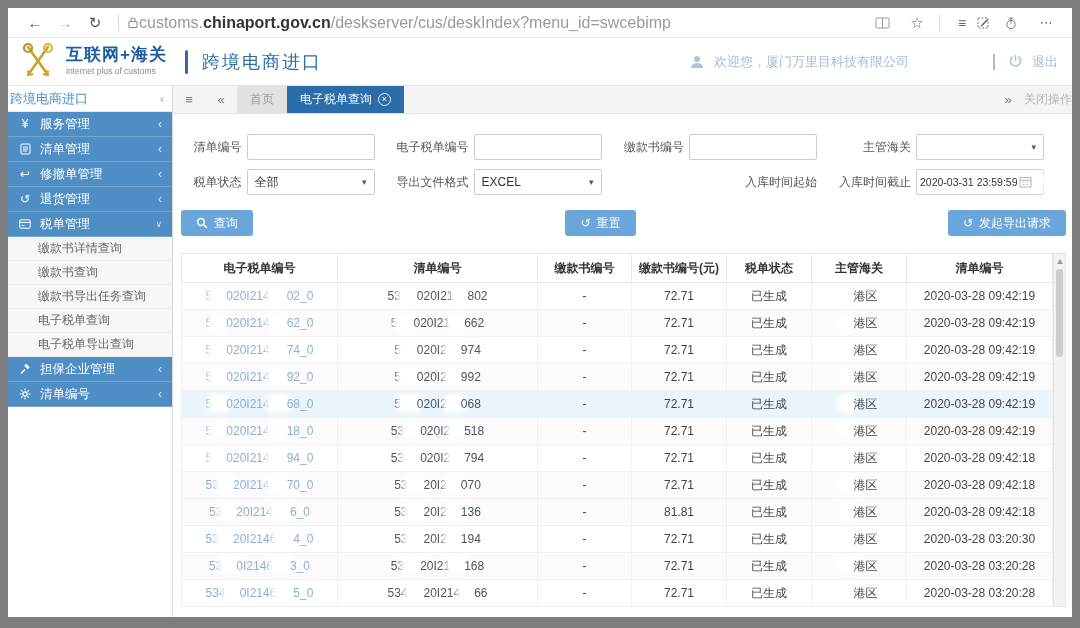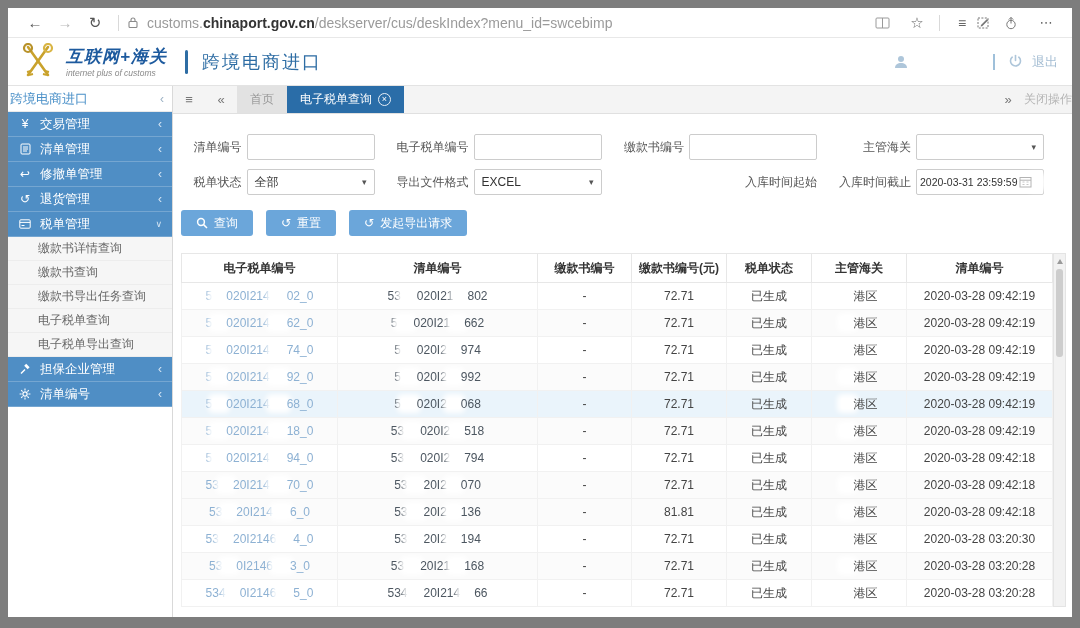--- a/index.html
+++ b/index.html
@@ -6,29 +6,29 @@
   html,body { width:1080px; height:628px; overflow:hidden; }
   body { font-family:"Liberation Sans","DejaVu Sans",sans-serif; background:#7d7d7d; }
   .frame { width:1080px; height:628px; padding:8px 8px 11px 8px; background:#7d7d7d; }
   .window { width:100%; height:100%; background:#fff; display:flex; flex-direction:column; overflow:hidden; }
 
   
   .chrome { height:30px; flex:0 0 30px; background:#fff; border-bottom:1px solid #e8e8e8;
             display:flex; align-items:center; padding:0 12px; gap:0; color:#666; }
   .navbtn { width:30px; text-align:center; font-size:15px; color:#555; }
   .vdiv { width:1px; height:16px; background:#d9d9d9; margin:0 8px; }
-  .urltext { font-size:14px; color:#9a9a9a; margin-left:8px; white-space:nowrap; }
+  .urltext { font-size:16px; color:#9a9a9a; margin-left:0; white-space:nowrap; }
   .urltext b { color:#333; font-weight:bold; }
   .chrome .spacer { flex:1; }
   .chromeicon { width:28px; text-align:center; font-size:13px; color:#666; }
 
   
   .appheader { height:48px; flex:0 0 48px; background:#fff; border-bottom:1px solid #e3e3e3;
                display:flex; align-items:center; padding:0 14px 0 10px; }
-  .logo { display:flex; align-items:center; gap:8px;font-style:italic; }
+  .logo { display:flex; align-items:flex-start; gap:8px; }
   .logotxt .t1 { font-size:17px; font-weight:bold; color:#1d5a9e; letter-spacing:1px; }
   .logotxt .t2 { font-size:8.5px; color:#8a8a8a; }
   .hdivider { width:3px; height:24px; background:#2e6da4; margin:0 14px 0 18px; border-radius:2px; }
   .apptitle { font-size:18px; color:#2e6da4; letter-spacing:2px; }
   .hright { margin-left:auto; display:flex; align-items:center; gap:9px; color:#a4bdd3; font-size:13px; }
   .hright .bar { width:2px; height:16px; background:#9fc0da; margin:0 4px; }
 
   
   .bodyrow { flex:1; display:flex; min-height:0; }
 
@@ -65,21 +65,21 @@
   .formgrid { display:grid; grid-template-columns:repeat(4,1fr); row-gap:9px; }
   .fcell { display:flex; align-items:center; justify-content:flex-end; gap:5px; padding-right:22px; }
   .flabel { font-size:12px; color:#555; white-space:nowrap; }
   .fbox { width:128px; height:26px; border:1px solid #ccc; border-radius:2px; background:#fff;
           display:flex; align-items:center; font-size:12px; color:#333; }
   .fbox.sel { justify-content:space-between; padding:0 7px; }
   .fbox.sel .caret { color:#555; font-size:9px; }
   .fbox.date { font-size:10.5px; padding:0 1px 0 3px; color:#333; position:relative; white-space:nowrap; }
   .calicon { margin-left:1px; opacity:.75; }
 
-  .btnrow { display:flex; justify-content:flex-start; gap:13px; margin:15px 0 0 0; }
+  .btnrow { display:flex; justify-content:space-between; gap:13px; margin:15px 0 0 0; }
   .btn { height:26px; background:#6ba6da; color:#fff; border:none; border-radius:3px;
          padding:0 15px; display:flex; align-items:center; gap:6px; font-size:12px; cursor:pointer;
          font-family:"Liberation Sans","DejaVu Sans",sans-serif; }
   .btn .bicon { font-size:12px; display:inline-flex; }
 
   
   .tablewrap { position:relative; margin-top:17px; padding-right:13px; }
   table { width:100%; border-collapse:collapse; table-layout:fixed; }
   th { height:29px; font-size:12px; color:#333; font-weight:bold; background:#fff;
        border:1px solid #e7e7e7; text-align:center; }
@@ -165,20 +165,21 @@
       </div>
       <span class="hdivider"></span>
       <span class="apptitle">跨境电商进口</span>
       <div class="hright">
         <span class="ic-svg">
           <svg width="16" height="16" viewBox="0 0 16 16">
               <circle cx="8" cy="5" r="3" fill="#aec6da"></circle>
               <path d="M2 14c0-3.3 2.7-5 6-5s6 1.7 6 5z" fill="#aec6da"></path>
             </svg>
         </span>
+        <span>欢迎您，厦门万里目科技有限公司</span>
         <span class="redact" style="width:62px;height:14px"></span>
         <span class="bar"></span>
         <span class="ic-svg">
           <svg width="15" height="15" viewBox="0 0 15 15">
               <path d="M7.5 1.5v5" stroke="#aec6da" stroke-width="1.6" stroke-linecap="round"></path>
               <path d="M4.2 3.2a5 5 0 1 0 6.6 0" fill="none" stroke="#aec6da" stroke-width="1.6" stroke-linecap="round"></path>
             </svg>
         </span>
         <span>退出</span>
       </div>
@@ -187,21 +188,21 @@
     <div class="bodyrow">
 
       <div class="sidebar">
         <div class="paneltitle">
           <span>跨境电商进口</span>
           <span class="pcol">‹</span>
         </div>
         <div>
             <div class="mitem">
               <span class="ic-svg micon">¥</span>
-              <span>交易管理</span>
+              <span>服务管理</span>
               <span class="chev">‹</span>
             </div>
             <div class="mitem">
               <span class="ic-svg micon">
                 <svg width="11" height="12" viewBox="0 0 11 12">
                   <rect x="1" y="1" width="9" height="10" rx="1" fill="none" stroke="#ffffff"></rect>
                   <path d="M3 4h5M3 6h5M3 8h4" stroke="#ffffff" stroke-width="1"></path>
                 </svg>
               </span>
               <span>清单管理</span>

